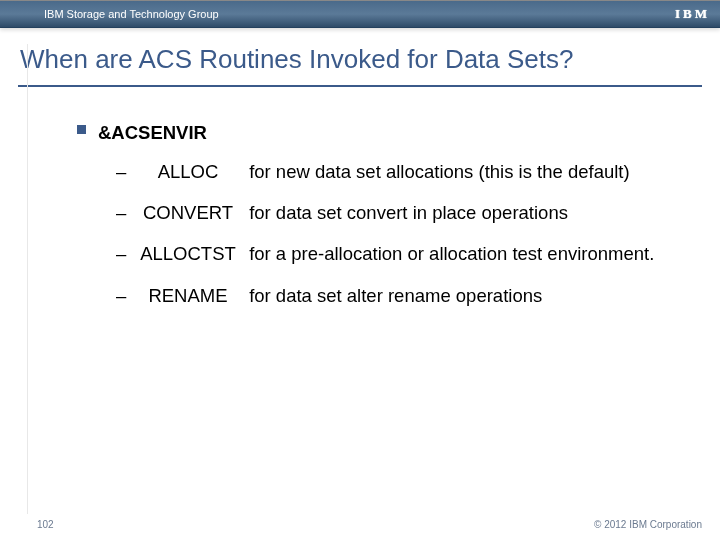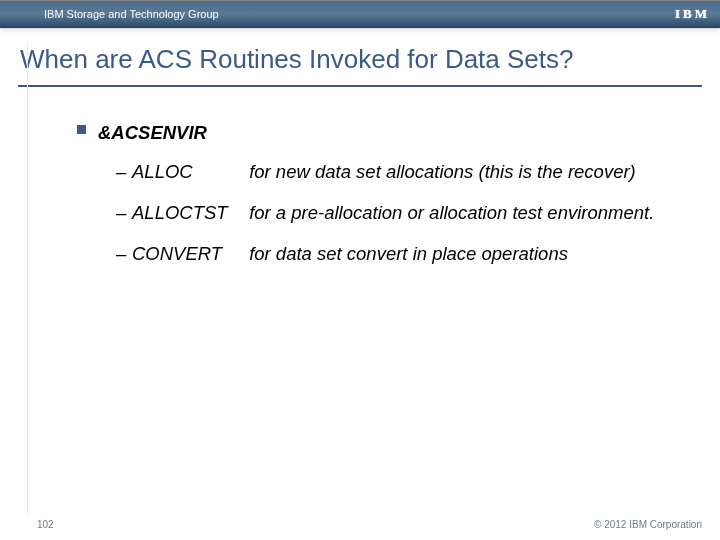--- a/index.html
+++ b/index.html
@@ -5,26 +5,26 @@
   * { box-sizing: border-box; margin: 0; padding: 0; }
   html, body { width: 720px; height: 540px; font-family: Arial, Helvetica, sans-serif; background: #fff; }
   .slide { width: 720px; height: 540px; position: relative; display: flex; flex-direction: column; }
   .header { height: 28px; background: linear-gradient(to bottom, #4a6a8a 0%, #5b7a98 50%, #2e4b68 100%); border-top: 1px solid #888; border-bottom: 1px solid #23405d; display: flex; align-items: center; justify-content: space-between; padding: 0 10px 0 44px; box-shadow: 0 2px 4px rgba(0,0,0,0.15); }
   .header-text { color: #fff; font-size: 11px; font-weight: normal; }
   .ibm-logo { color: #fff; font-family: Liberation Serif, serif; font-weight: bold; letter-spacing: 3px; font-size: 13px; text-shadow: 0 0 1px #fff; }
   .title-wrap { padding: 16px 14px 4px 20px; }
   .title { color: #3b5a8a; font-size: 26px; font-weight: normal; }
   .title-rule { border: none; border-bottom: 2px solid #3b5a8a; margin: 6px 18px 0 18px; }
   .body { flex: 1; padding: 34px 60px 0 98px; font-size: 18.5px; color: #000; line-height: 1.25; }
-  .sqitem { position: relative; margin-bottom: 18px; font-weight: bold; font-style: italic; }
+  .sqitem { position: relative; margin-bottom: 18px; font-weight: bold; }
   .sqitem .bullet { position: absolute; left: -21px; top: 4px; width: 9px; height: 9px; background: #3b5a8a; }
   .dashlist { margin: 16px 0 0 18px; font-weight: normal; }
   .dashitem { position: relative; padding-left: 16px; margin-bottom: 18px; }
   .dashitem::before { content: "–"; position: absolute; left: 0; top: 0; }
-  .dashitem .kw { display: inline-block; min-width: 112px; }
+  .dashitem .kw { display: inline-block; min-width: 112px; text-align: center; }
   .footer { position: absolute; bottom: 10px; left: 3px; right: 0; display: flex; justify-content: space-between; align-items: flex-end; padding: 0 18px 0 34px; font-size: 10px; color: #6b7a90; }
   .leftmark { position: absolute; left: 0; top: 44px; bottom: 26px; width: 28px; border-right: 1px solid #e8e8e8; }
 </style>
 </head>
 <body>
 
 <div class="slide">
   <div class="leftmark"></div>
 
   <div class="header">
@@ -37,29 +37,33 @@
   </div>
   <hr class="title-rule">
 
   <div class="body">
     <div class="sqitem">
       <span class="bullet"></span>
       <span>&amp;ACSENVIR</span>
       <div class="dashlist">
         <div class="dashitem">
           <span class="kw">ALLOC</span>
-          <span>for new data set allocations (this is the recover)</span>
+          <span>for new data set allocations (this is the default)</span>
+        </div>
+        <div class="dashitem">
+          <span class="kw">CONVERT</span>
+          <span>for data set convert in place operations</span>
         </div>
         <div class="dashitem">
           <span class="kw">ALLOCTST</span>
           <span>for a pre-allocation or allocation test environment.</span>
         </div>
         <div class="dashitem">
-          <span class="kw">CONVERT</span>
-          <span>for data set convert in place operations</span>
+          <span class="kw">RENAME</span>
+          <span>for data set alter rename operations</span>
         </div>
       </div>
     </div>
   </div>
 
   <div class="footer">
     <span>102</span>
     <span>© 2012 IBM Corporation</span>
   </div>
 </div>

